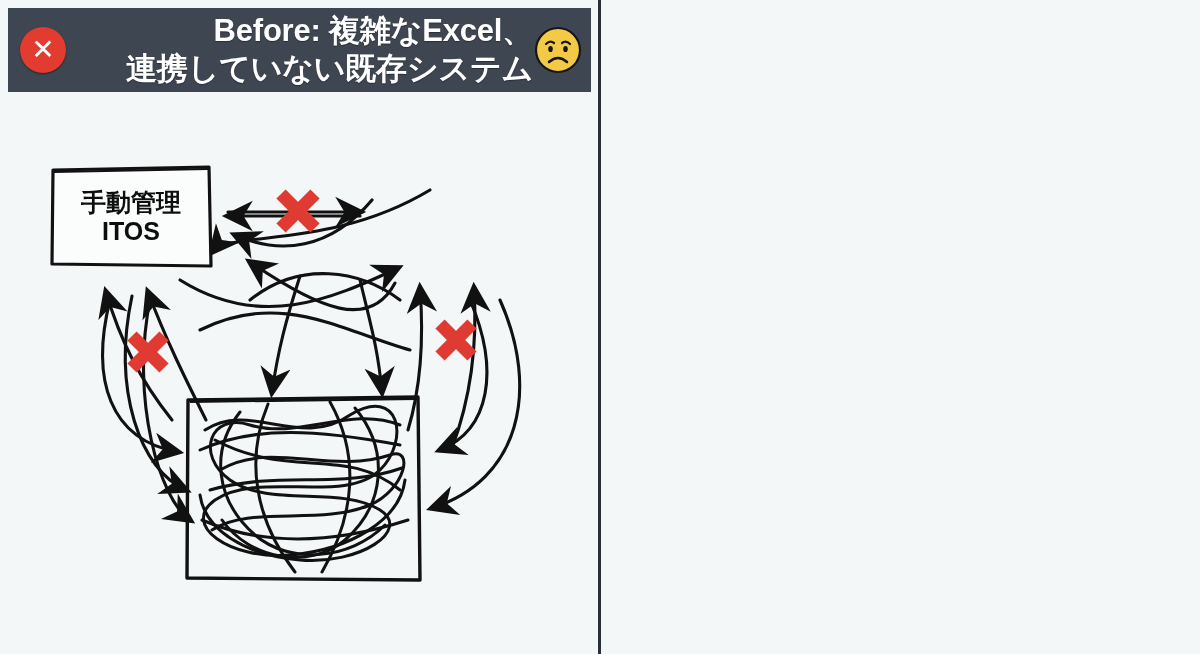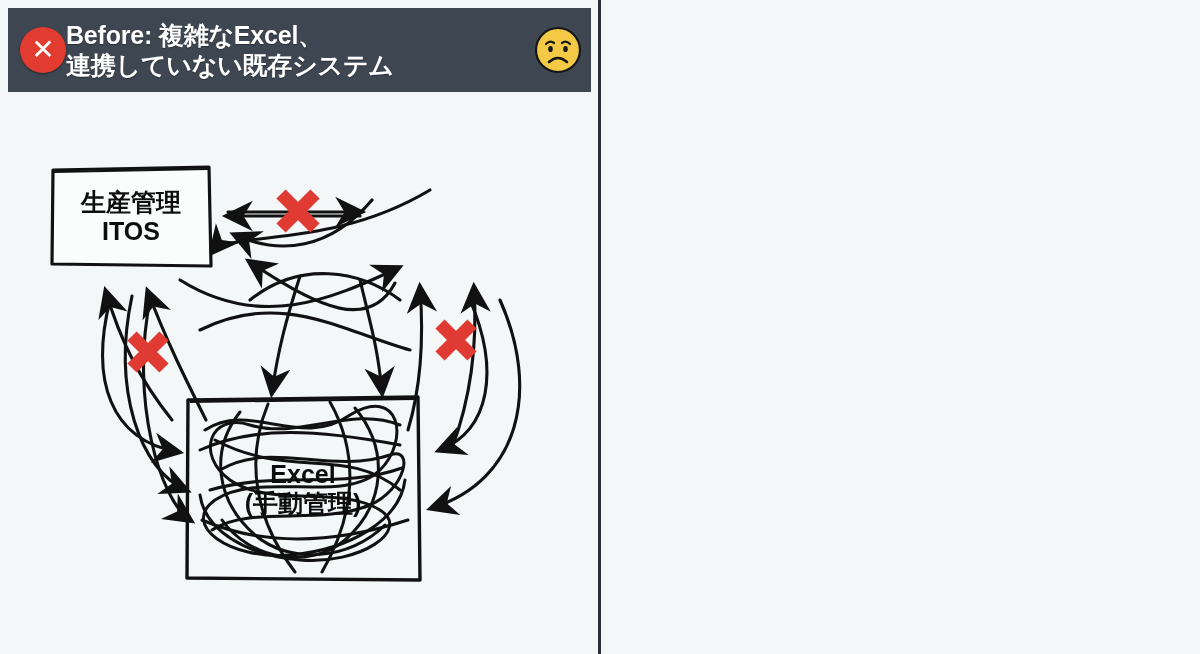--- a/index.html
+++ b/index.html
@@ -45,24 +45,24 @@
     background: #3d4651;
     display: flex;
     align-items: center;
     box-sizing: border-box;
   }
   #header-before { left: 8px;   width: 583px; padding: 0 8px 0 12px; }
 
   .header-title {
     flex: 1;
     color: #ffffff;
-    font-size: 25px;
+    font-size: 31px;
     font-weight: bold;
     line-height: 1.22;
-    text-align: left;
+    text-align: right;
     letter-spacing: -0.2px;
     white-space: pre-line;
     text-shadow: 0 1px 1px rgba(0,0,0,.35);
   }
 
   .status-badge {
     width: 46px;
     height: 46px;
     border-radius: 50%;
     flex: 0 0 auto;
@@ -226,32 +226,30 @@
         <path d="M210 490 C 280 470, 340 490, 402 468"></path>
         <path d="M215 440 C 290 480, 345 445, 400 490"></path>
       </g>
     </svg>
 
     <div class="hbox" id="box-seisan-itos">
       <svg class="hbox-svg" viewBox="0 0 170 110" preserveAspectRatio="none">
         <path d="M7 8 L163 5 L165 104 L6 102 Z" fill="#fbfdfd" stroke="#111" stroke-width="3.2" stroke-linejoin="round"></path>
         <path d="M8 10 L162 7" fill="none" stroke="#111" stroke-width="2"></path>
       </svg>
-      <span class="hbox-label">生産管理
+      <span class="hbox-label">手動管理
 ITOS</span>
     </div>
 
 
     <div class="hbox" id="box-excel">
       <svg class="hbox-svg" viewBox="0 0 246 194" preserveAspectRatio="none">
         <path d="M8 8 L238 5 L240 188 L7 186 Z" fill="none" stroke="#111" stroke-width="3.4" stroke-linejoin="round"></path>
         <path d="M10 10 L236 7" fill="none" stroke="#111" stroke-width="2"></path>
       </svg>
-      <span class="hbox-label">Excel
-(手動管理)</span>
     </div>
   </div>
 
   <div class="panel" id="panel-after">
 
     <svg class="overlay" viewBox="0 0 1200 654">
       <g fill="#4aa96c">
         <g>
           <rect x="900" y="268" width="11" height="54" fill="#4aa96c"></rect>
           <path d="M905.5 250 L922 276 L889 276 Z"></path>

